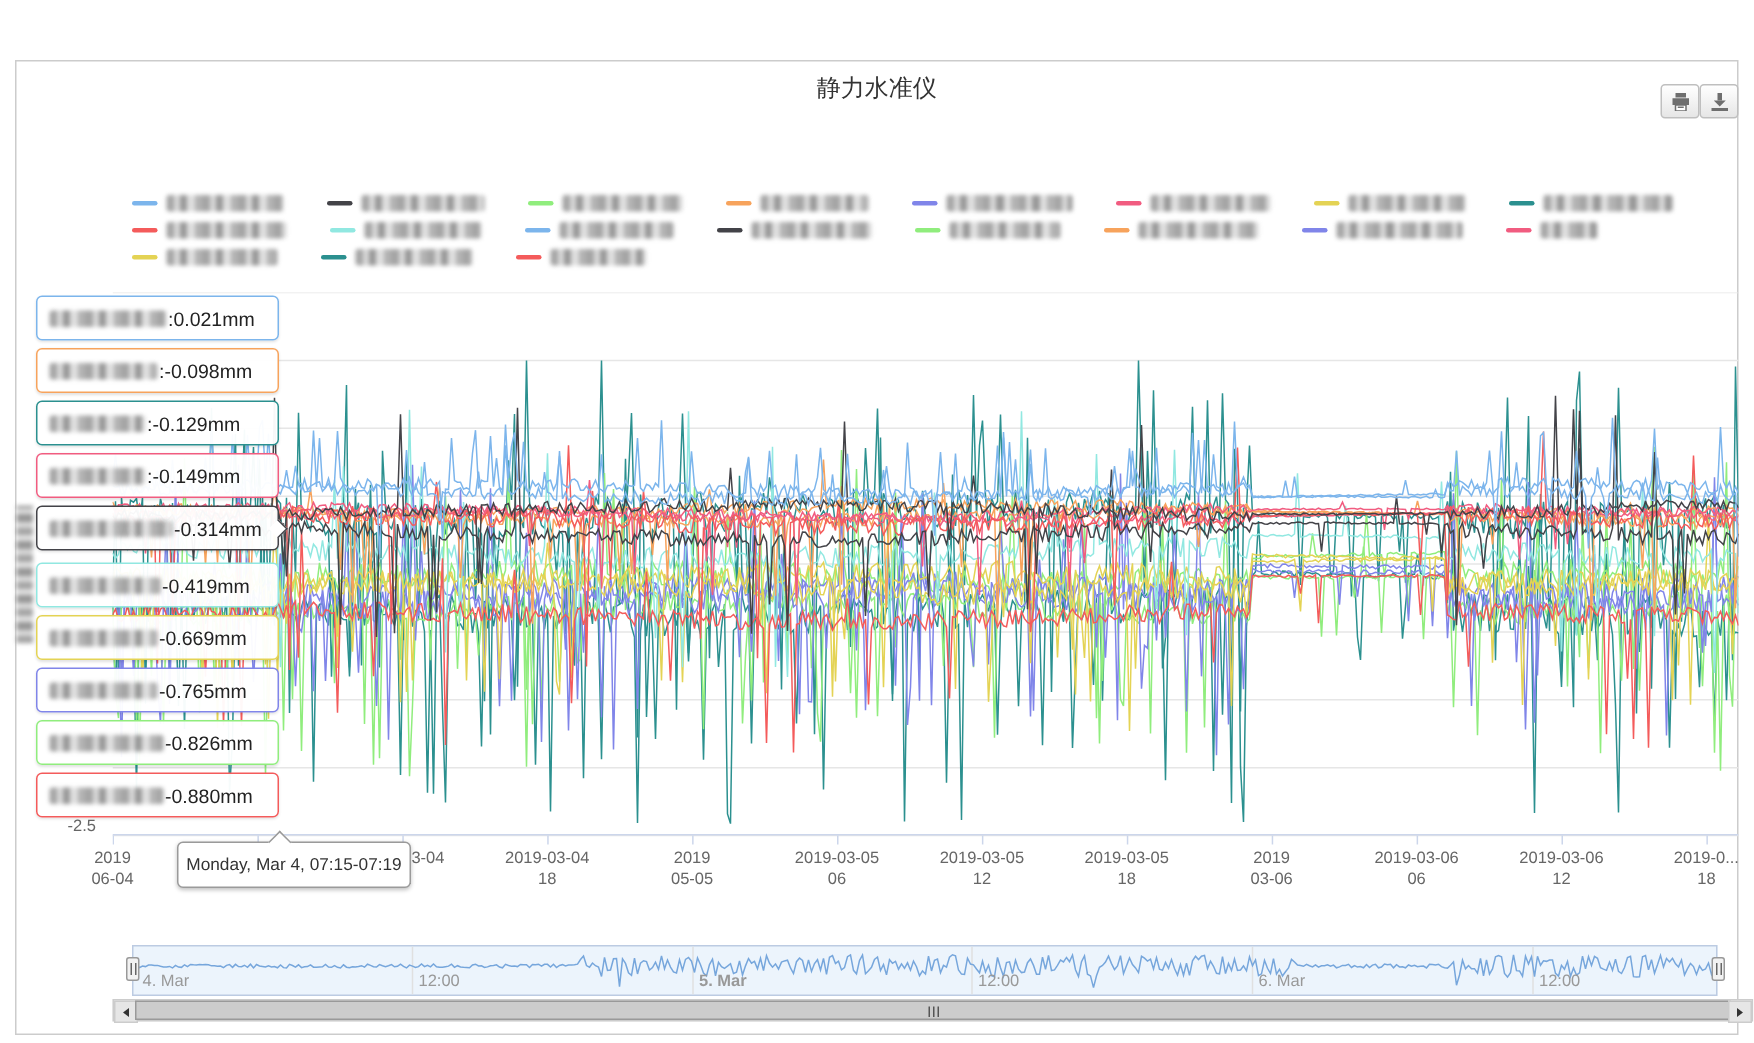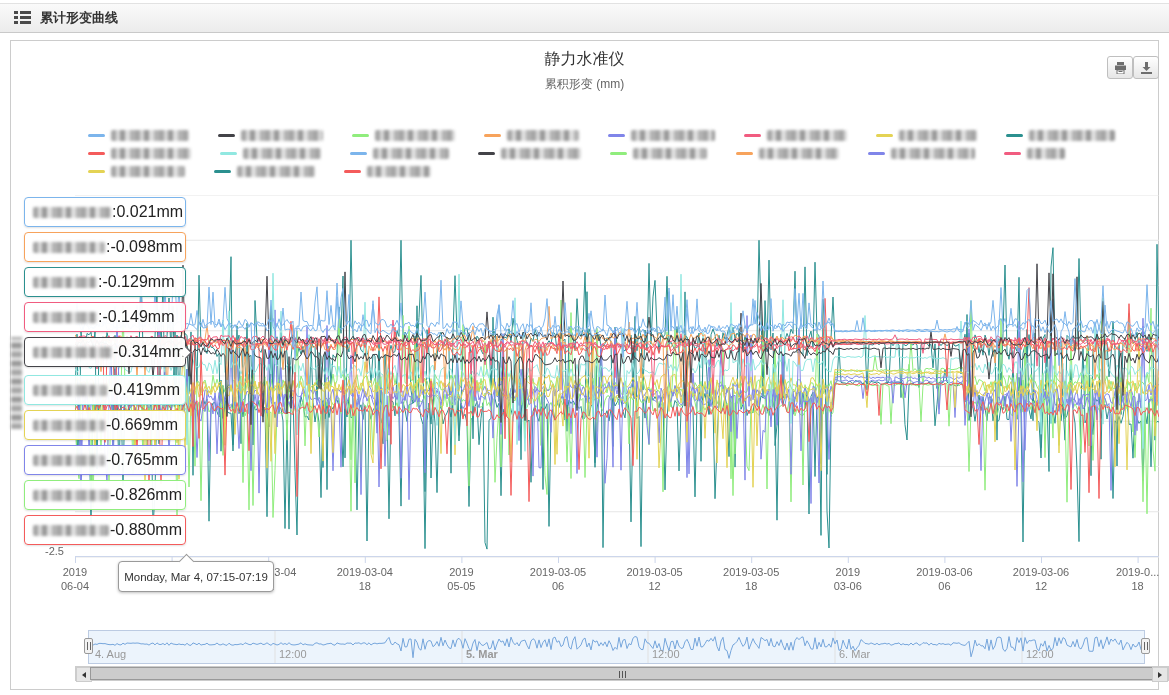--- a/index.html
+++ b/index.html
@@ -47,21 +47,21 @@
   #ylab{position:absolute;left:30px;top:545px;width:34px;text-align:right;font-size:11px;color:#666;z-index:2;}
   #ytitle{position:absolute;left:11px;top:337px;width:11px;height:92px;z-index:1;opacity:.8;filter:blur(1.4px);
     background:repeating-linear-gradient(0deg,#8f8f8f 0 5px,#cfcfcf 5px 9px,#7f7f7f 9px 14px,#d8d8d8 14px 18px);}
 
   
   .xlab{position:absolute;top:565px;width:104px;text-align:center;font-size:11px;color:#666;line-height:14px;z-index:2;}
 
   
   .tt{position:absolute;left:24px;width:152px;height:28px;background:rgba(255,255,255,.96);
     border:1px solid;border-radius:4px;z-index:7;display:flex;align-items:center;padding-left:8px;
-    box-shadow:0 1px 2px rgba(0,0,0,.12);font-size:16px;color:#222;white-space:nowrap;}
+    box-shadow:0 1px 2px rgba(0,0,0,.12);font-size:13px;color:#222;white-space:nowrap;}
   .tt .blur{margin-right:1px;}
   .tt .arrow{position:absolute;right:-5px;top:10px;width:8px;height:8px;background:#fff;
     border-top:1px solid #434348;border-right:1px solid #434348;transform:rotate(45deg);}
 
   
   #dtt{position:absolute;left:118px;top:561px;width:154px;height:29px;background:#fff;border:1px solid #9a9a9a;
     border-radius:4px;z-index:8;box-shadow:0 1px 3px rgba(0,0,0,.25);display:flex;align-items:center;justify-content:center;
     font-size:11.5px;color:#333;white-space:nowrap;}
   #dtt .notch{position:absolute;left:62px;top:-6px;width:10px;height:10px;background:#fff;
     border-top:1px solid #9a9a9a;border-left:1px solid #9a9a9a;transform:rotate(45deg);}
@@ -89,36 +89,24 @@
     box-sizing:border-box;cursor:grab;}
   #sthumb .grip{position:absolute;left:50%;top:3px;width:7px;height:7px;margin-left:-3px;}
   #sthumb .grip i{position:absolute;top:0;width:1px;height:7px;background:#555;}
   #sthumb .grip i:nth-child(1){left:0;} #sthumb .grip i:nth-child(2){left:3px;} #sthumb .grip i:nth-child(3){left:6px;}
 </style>
 </head>
 <body>
 
 <div id="page">
 
-  <div id="hdr">
-    <span class="hicon">
-        <i></i>
-        <i></i>
-        <i></i>
-        <i></i>
-        <i></i>
-        <i></i>
-      </span>
-    <span class="htitle">累计形变曲线</span>
-  </div>
 
   <div id="card"></div>
 
   <div class="ctitle">静力水准仪</div>
-  <div class="csub">累积形变 (mm)</div>
 
   <div class="expbtn" id="btn-print">
     <svg width="13" height="12" viewBox="0 0 13 12">
       <rect x="3" y="0" width="7" height="3" fill="#6e6e6e"></rect>
       <rect x="1" y="3.5" width="11" height="4.5" fill="#6e6e6e"></rect>
       <rect x="3" y="8" width="7" height="4" fill="#fff" stroke="#6e6e6e"></rect>
       <line x1="4.5" y1="9.5" x2="8.5" y2="9.5" stroke="#6e6e6e"></line>
     </svg>
   </div>
   <div class="expbtn" id="btn-dl">
@@ -363,21 +351,21 @@
 
   <div id="nav">
     <svg id="navsvg" width="1055" height="32">
         <line x1="186" x2="186" y1="0" y2="32" stroke="#e0e0e0" stroke-width="1"></line>
         <line x1="373" x2="373" y1="0" y2="32" stroke="#e0e0e0" stroke-width="1"></line>
         <line x1="559" x2="559" y1="0" y2="32" stroke="#e0e0e0" stroke-width="1"></line>
         <line x1="746" x2="746" y1="0" y2="32" stroke="#e0e0e0" stroke-width="1"></line>
         <line x1="933" x2="933" y1="0" y2="32" stroke="#e0e0e0" stroke-width="1"></line>
         <polyline points="0,13.1 2,12.4 4,14.1 6,13.0 8,13.4 10,12.4 12,12.4 14,12.7 16,12.6 18,13.2 20,13.6 22,13.7 24,13.3 26,14.3 28,12.6 30,13.7 32,13.9 34,12.2 36,13.4 38,12.0 40,12.2 42,12.3 44,12.0 46,12.2 48,12.0 50,12.2 52,12.9 54,12.8 56,13.2 58,13.0 60,14.1 62,12.6 64,12.0 66,13.9 68,11.9 70,13.4 72,13.5 74,12.5 76,13.9 78,11.8 80,14.3 82,12.0 84,13.0 86,13.3 88,13.7 90,12.9 92,13.6 94,13.3 96,14.2 98,12.3 100,14.1 102,14.3 104,11.9 106,12.7 108,13.7 110,12.2 112,14.1 114,13.5 116,13.4 118,12.2 120,13.8 122,13.9 124,13.7 126,13.5 128,12.0 130,13.7 132,13.9 134,12.8 136,13.9 138,14.3 140,12.2 142,13.8 144,14.2 146,13.5 148,13.7 150,13.3 152,12.8 154,13.8 156,11.8 158,12.6 160,13.5 162,13.7 164,12.1 166,12.8 168,13.4 170,12.8 172,12.1 174,13.5 176,13.2 178,11.8 180,13.3 182,14.3 184,12.4 186,13.1 188,14.0 190,13.4 192,11.7 194,13.4 196,12.5 198,13.6 200,11.7 202,13.5 204,13.9 206,13.9 208,13.5 210,13.1 212,11.8 214,13.9 216,12.8 218,13.7 220,13.9 222,14.0 224,14.2 226,12.3 228,11.8 230,13.0 232,12.9 234,14.0 236,13.6 238,12.8 240,12.6 242,12.2 244,13.7 246,14.2 248,11.9 250,12.7 252,13.1 254,13.0 256,13.4 258,12.0 260,12.2 262,12.1 264,14.0 266,12.0 268,12.2 270,11.8 272,13.1 274,11.9 276,11.9 278,13.7 280,11.8 282,14.0 284,12.6 286,12.1 288,12.9 290,12.3 292,12.4 294,12.2 296,11.8 298,8.7 300,6.4 302,12.7 304,13.8 306,11.0 308,12.8 310,13.7 312,20.0 314,7.3 316,16.0 318,15.7 320,8.2 322,8.0 324,26.7 326,8.3 328,11.3 330,17.5 332,19.2 334,7.8 336,18.3 338,11.1 340,9.5 342,10.1 344,15.7 346,14.0 348,10.5 350,15.2 352,6.3 354,14.8 356,9.0 358,13.7 360,16.9 362,17.6 364,8.9 366,15.8 368,8.6 370,7.3 372,9.8 374,17.3 376,7.7 378,12.2 380,17.7 382,19.6 384,12.1 386,8.5 388,19.5 390,10.5 392,13.4 394,14.6 396,13.1 398,11.5 400,18.0 402,17.1 404,9.6 406,19.0 408,12.9 410,8.0 412,11.1 414,9.9 416,14.8 418,7.8 420,16.0 422,6.1 424,11.2 426,13.8 428,11.6 430,15.0 432,10.4 434,9.6 436,9.1 438,14.3 440,18.0 442,10.1 444,7.7 446,9.3 448,17.2 450,8.9 452,16.6 454,11.4 456,8.8 458,15.7 460,7.9 462,18.6 464,7.2 466,6.1 468,11.3 470,9.8 472,15.6 474,14.1 476,6.8 478,5.6 480,15.9 482,18.2 484,9.4 486,5.7 488,18.2 490,16.2 492,13.9 494,8.6 496,7.0 498,16.0 500,12.0 502,18.9 504,8.8 506,11.2 508,9.9 510,15.1 512,11.6 514,14.5 516,10.9 518,15.8 520,9.7 522,13.5 524,19.5 526,16.3 528,18.3 530,6.4 532,16.3 534,9.2 536,8.4 538,17.5 540,12.6 542,13.8 544,7.2 546,5.5 548,6.2 550,15.7 552,18.4 554,18.6 556,7.8 558,11.7 560,12.2 562,15.0 564,17.5 566,9.8 568,17.0 570,12.5 572,19.4 574,20.2 576,7.3 578,14.1 580,19.8 582,10.7 584,10.2 586,18.0 588,9.2 590,15.1 592,17.4 594,17.0 596,10.8 598,8.3 600,12.6 602,18.5 604,18.5 606,7.1 608,15.2 610,6.0 612,16.0 614,15.6 616,12.6 618,9.1 620,10.3 622,7.3 624,10.1 626,5.7 628,15.5 630,20.0 632,10.1 634,6.3 636,18.5 638,19.6 640,27.4 642,19.5 644,13.9 646,12.6 648,10.4 650,6.4 652,11.4 654,15.4 656,13.0 658,6.1 660,18.1 662,12.8 664,7.6 666,12.0 668,14.3 670,17.4 672,6.5 674,7.8 676,9.7 678,8.4 680,15.0 682,7.4 684,15.1 686,15.8 688,10.6 690,14.6 692,8.7 694,14.7 696,19.0 698,12.0 700,19.2 702,11.2 704,19.2 706,9.5 708,6.5 710,8.7 712,6.5 714,5.9 716,14.8 718,9.8 720,13.2 722,17.9 724,18.2 726,6.7 728,18.1 730,11.3 732,16.0 734,8.3 736,15.9 738,15.7 740,12.9 742,16.2 744,6.9 746,12.8 748,9.0 750,19.4 752,18.2 754,9.2 756,14.5 758,18.0 760,8.1 762,18.4 764,15.2 766,19.7 768,16.8 770,14.3 772,8.6 774,10.3 776,12.4 778,12.7 780,13.2 782,11.9 784,12.8 786,13.6 788,12.3 790,13.8 792,12.9 794,12.8 796,12.2 798,13.1 800,12.4 802,14.2 804,13.6 806,12.6 808,12.6 810,11.9 812,14.0 814,12.7 816,13.7 818,13.4 820,14.2 822,12.0 824,14.0 826,12.4 828,11.9 830,14.2 832,13.7 834,11.7 836,12.2 838,11.9 840,14.2 842,12.1 844,13.6 846,13.5 848,14.2 850,12.3 852,13.2 854,12.6 856,13.5 858,13.2 860,13.0 862,14.3 864,11.8 866,12.0 868,12.3 870,11.8 872,13.4 874,14.1 876,14.4 878,12.5 880,10.3 882,25.8 884,19.0 886,9.1 888,14.9 890,12.7 892,14.9 894,14.8 896,17.8 898,8.0 900,19.5 902,8.9 904,18.4 906,14.9 908,6.8 910,6.0 912,6.8 914,18.0 916,20.4 918,17.4 920,5.6 922,16.1 924,16.3 926,19.8 928,6.5 930,11.6 932,6.8 934,20.1 936,6.5 938,12.5 940,9.5 942,9.9 944,9.0 946,9.0 948,17.9 950,19.7 952,12.6 954,15.2 956,9.9 958,20.0 960,14.4 962,19.1 964,17.6 966,6.4 968,14.9 970,6.8 972,12.6 974,6.6 976,7.9 978,14.1 980,15.1 982,15.9 984,10.4 986,15.8 988,8.4 990,16.6 992,18.0 994,14.0 996,7.4 998,6.6 1000,20.1 1002,20.3 1004,20.2 1006,6.8 1008,6.0 1010,15.6 1012,8.8 1014,17.8 1016,12.1 1018,5.9 1020,13.6 1022,8.0 1024,10.3 1026,7.9 1028,11.5 1030,13.6 1032,9.0 1034,18.9 1036,14.8 1038,11.3 1040,13.4 1042,18.6 1044,13.0 1046,15.9 1048,15.0 1050,11.0 1052,18.6 1054,13.8" fill="none" stroke="#76a6dc" stroke-width="1"></polyline>
       </svg>
-  <div class="nlab" style="left: 6px;">4. Aug</div>
+  <div class="nlab" style="left: 6px;">4. Mar</div>
       <div class="nlab" style="left: 190px;">12:00</div>
       <div class="nlab" style="left: 377px; font-weight: bold;">5. Mar</div>
       <div class="nlab" style="left: 563px;">12:00</div>
       <div class="nlab" style="left: 750px;">6. Mar</div>
       <div class="nlab" style="left: 937px;">12:00</div>
     </div>
   <div class="nhandle" id="nh-left">
       <i></i>
       <i></i>
     </div>

